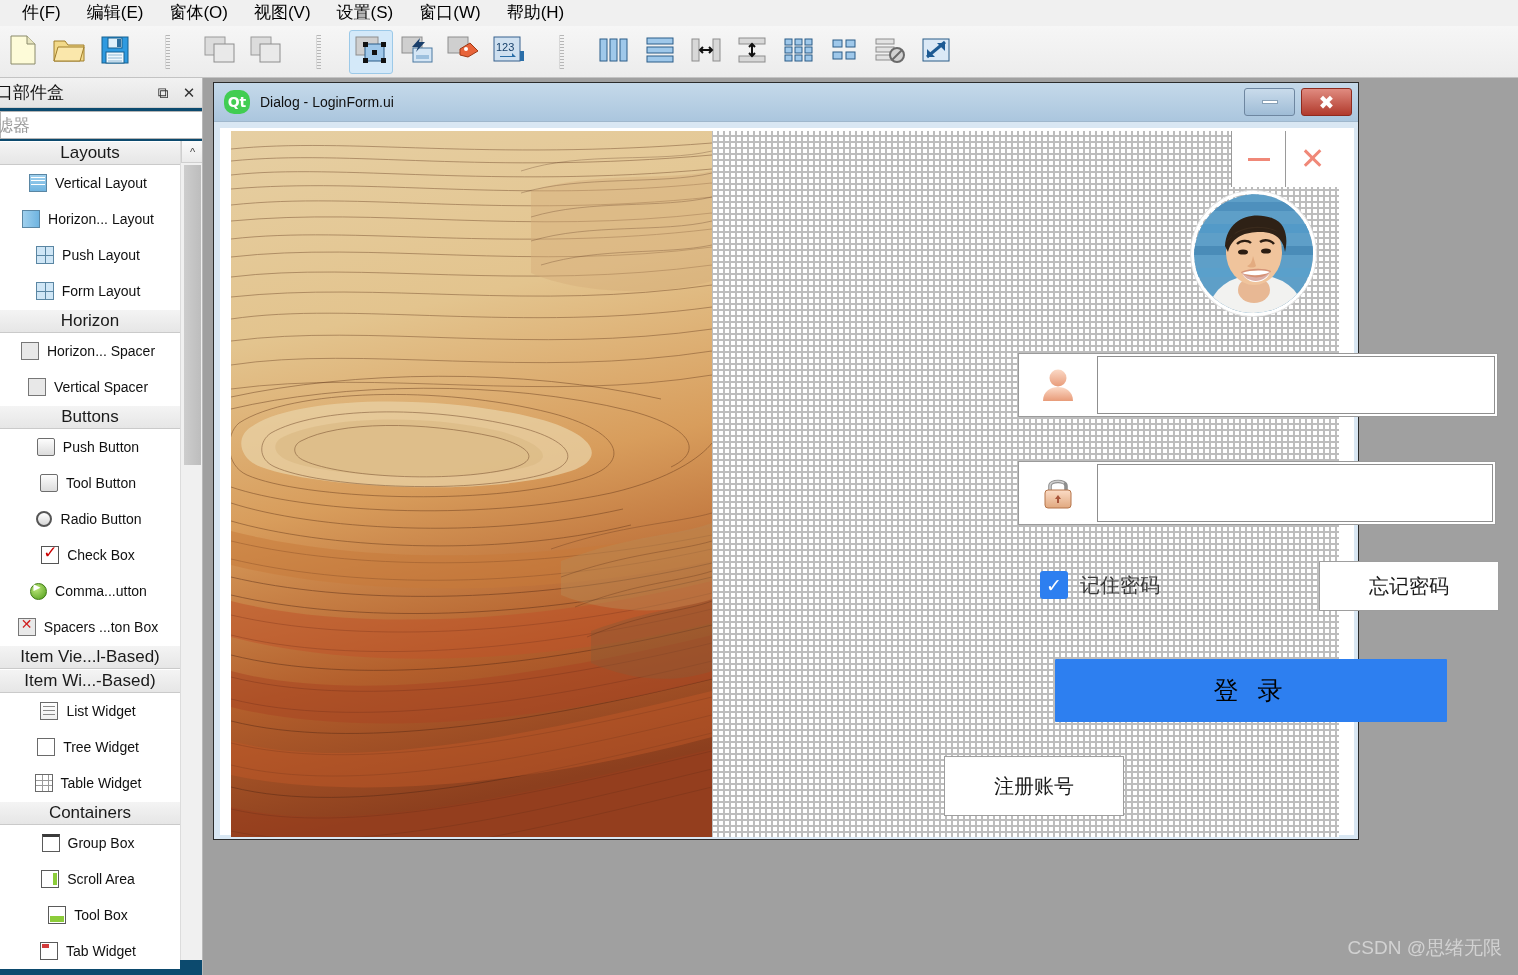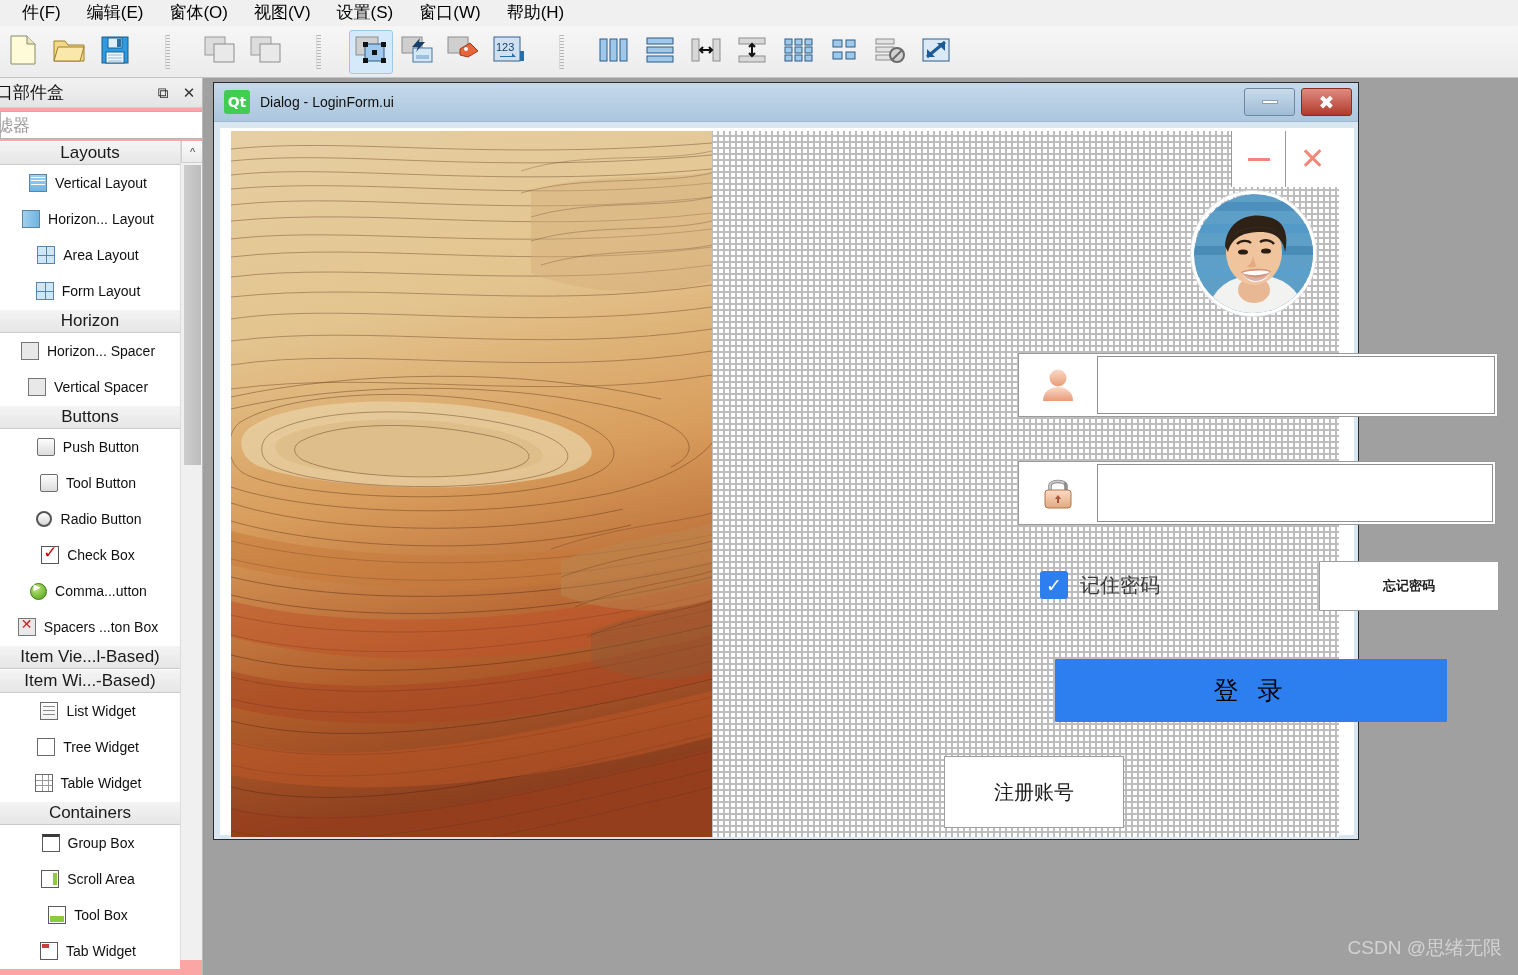--- a/index.html
+++ b/index.html
@@ -37,21 +37,21 @@
   .tbtn {
     width:44px; height:44px; margin:0 1px;
     display:flex; align-items:center; justify-content:center;
     border:1px solid transparent; border-radius:3px;
   }
   .tbtn.active { background:#d4e9f9; border-color:#9cc9e8; }
 
   
   .dock {
     position:absolute; left:0; top:78px; width:203px; height:897px;
-    background:#fca5a5; border-right:1px solid #b9b9b9;
+    background:#0c4a6e; border-right:1px solid #b9b9b9;
     overflow:hidden;
   }
   .dock-title {
     height:30px; background:linear-gradient(#f2f2f2,#e4e4e4);
     border-bottom:1px solid #cfcfcf;
     display:flex; align-items:center;
     font-size:17px; color:#111; padding-left:0;
   }
   .dock-title .t { flex:1; margin-left:-4px; white-space:nowrap; }
   .dock-title .dbtn { width:26px; text-align:center; font-size:15px; color:#333; }
@@ -131,21 +131,21 @@
     position:absolute; left:10px; top:4px; width:1146px; height:758px;
     border:1px solid #2b2b2b;
     background:#d9e7f3;
   }
   .qtwin-tb {
     height:39px; background:linear-gradient(#c5d9ea,#abc6de);
     display:flex; align-items:center; padding-left:10px;
     border-bottom:1px solid #9fb7cc;
   }
   .qtlogo {
-    width:26px; height:24px; background:#41cd52; border-radius:3px;
+    width:26px; height:24px; background:#41cd52; border-radius:10px;
     color:#fff; font-size:14px; font-weight:bold;
     display:flex; align-items:center; justify-content:center;
     font-family:"DejaVu Sans", sans-serif;
   }
   .qttitle { margin-left:10px; font-size:14px; color:#101010; }
   .qtwin-btns { margin-left:auto; display:flex; align-items:center; padding-right:6px; gap:6px; }
   .wbtn {
     width:51px; height:28px; border:1px solid #6e86a0; border-radius:3px;
     background:linear-gradient(#c9dbeb,#9fbcd6);
     display:flex; align-items:center; justify-content:center;
@@ -208,30 +208,30 @@
     width:28px;height:28px;background:#2d7ff0;border-radius:3px;
     display:flex;align-items:center;justify-content:center;
   }
   .chkbox .tick { color:#fff; font-size:19px; font-weight:bold; line-height:1; }
   .chklbl { margin-left:12px; font-size:20px; color:#3a3a3a; }
 
   .btn-forgot {
     position:absolute; left:607px; top:430px; width:180px; height:50px;
     background:#fff; border:1px solid #9e9e9e;
     display:flex; align-items:center; justify-content:center;
-    font-size:13px; color:#1b1b1b;font-weight:bold;
+    font-size:20px; color:#1b1b1b;
   }
   .btn-login {
     position:absolute; left:343px; top:528px; width:392px; height:63px;
     background:#2d7ff0; border-radius:1px;
     display:flex; align-items:center; justify-content:center;
     font-size:25px; color:#000; letter-spacing:6px;
   }
   .btn-register {
-    position:absolute; left:232px; top:625px; width:180px; height:72px;
+    position:absolute; left:232px; top:625px; width:180px; height:60px;
     background:#fff; border:1px solid #9e9e9e;
     display:flex; align-items:center; justify-content:center;
     font-size:20px; color:#1b1b1b;
   }
 
   .watermark {
     position:absolute; right:16px; bottom:14px;
     font-size:19px; color:#d2d2d2;
   }
 </style>
@@ -472,21 +472,21 @@
         <div class="item">
           <div class="ic">
               <span class="wic hl"></span>
             </div>
           <div class="lbl">Horizon... Layout</div>
         </div>
         <div class="item">
           <div class="ic">
               <span class="wic gl"></span>
             </div>
-          <div class="lbl">Area Layout</div>
+          <div class="lbl">Push Layout</div>
         </div>
         <div class="item">
           <div class="ic">
               <span class="wic gl"></span>
             </div>
           <div class="lbl">Form Layout</div>
         </div>
 
         <div class="cat">Horizon</div>
         <div class="item">

